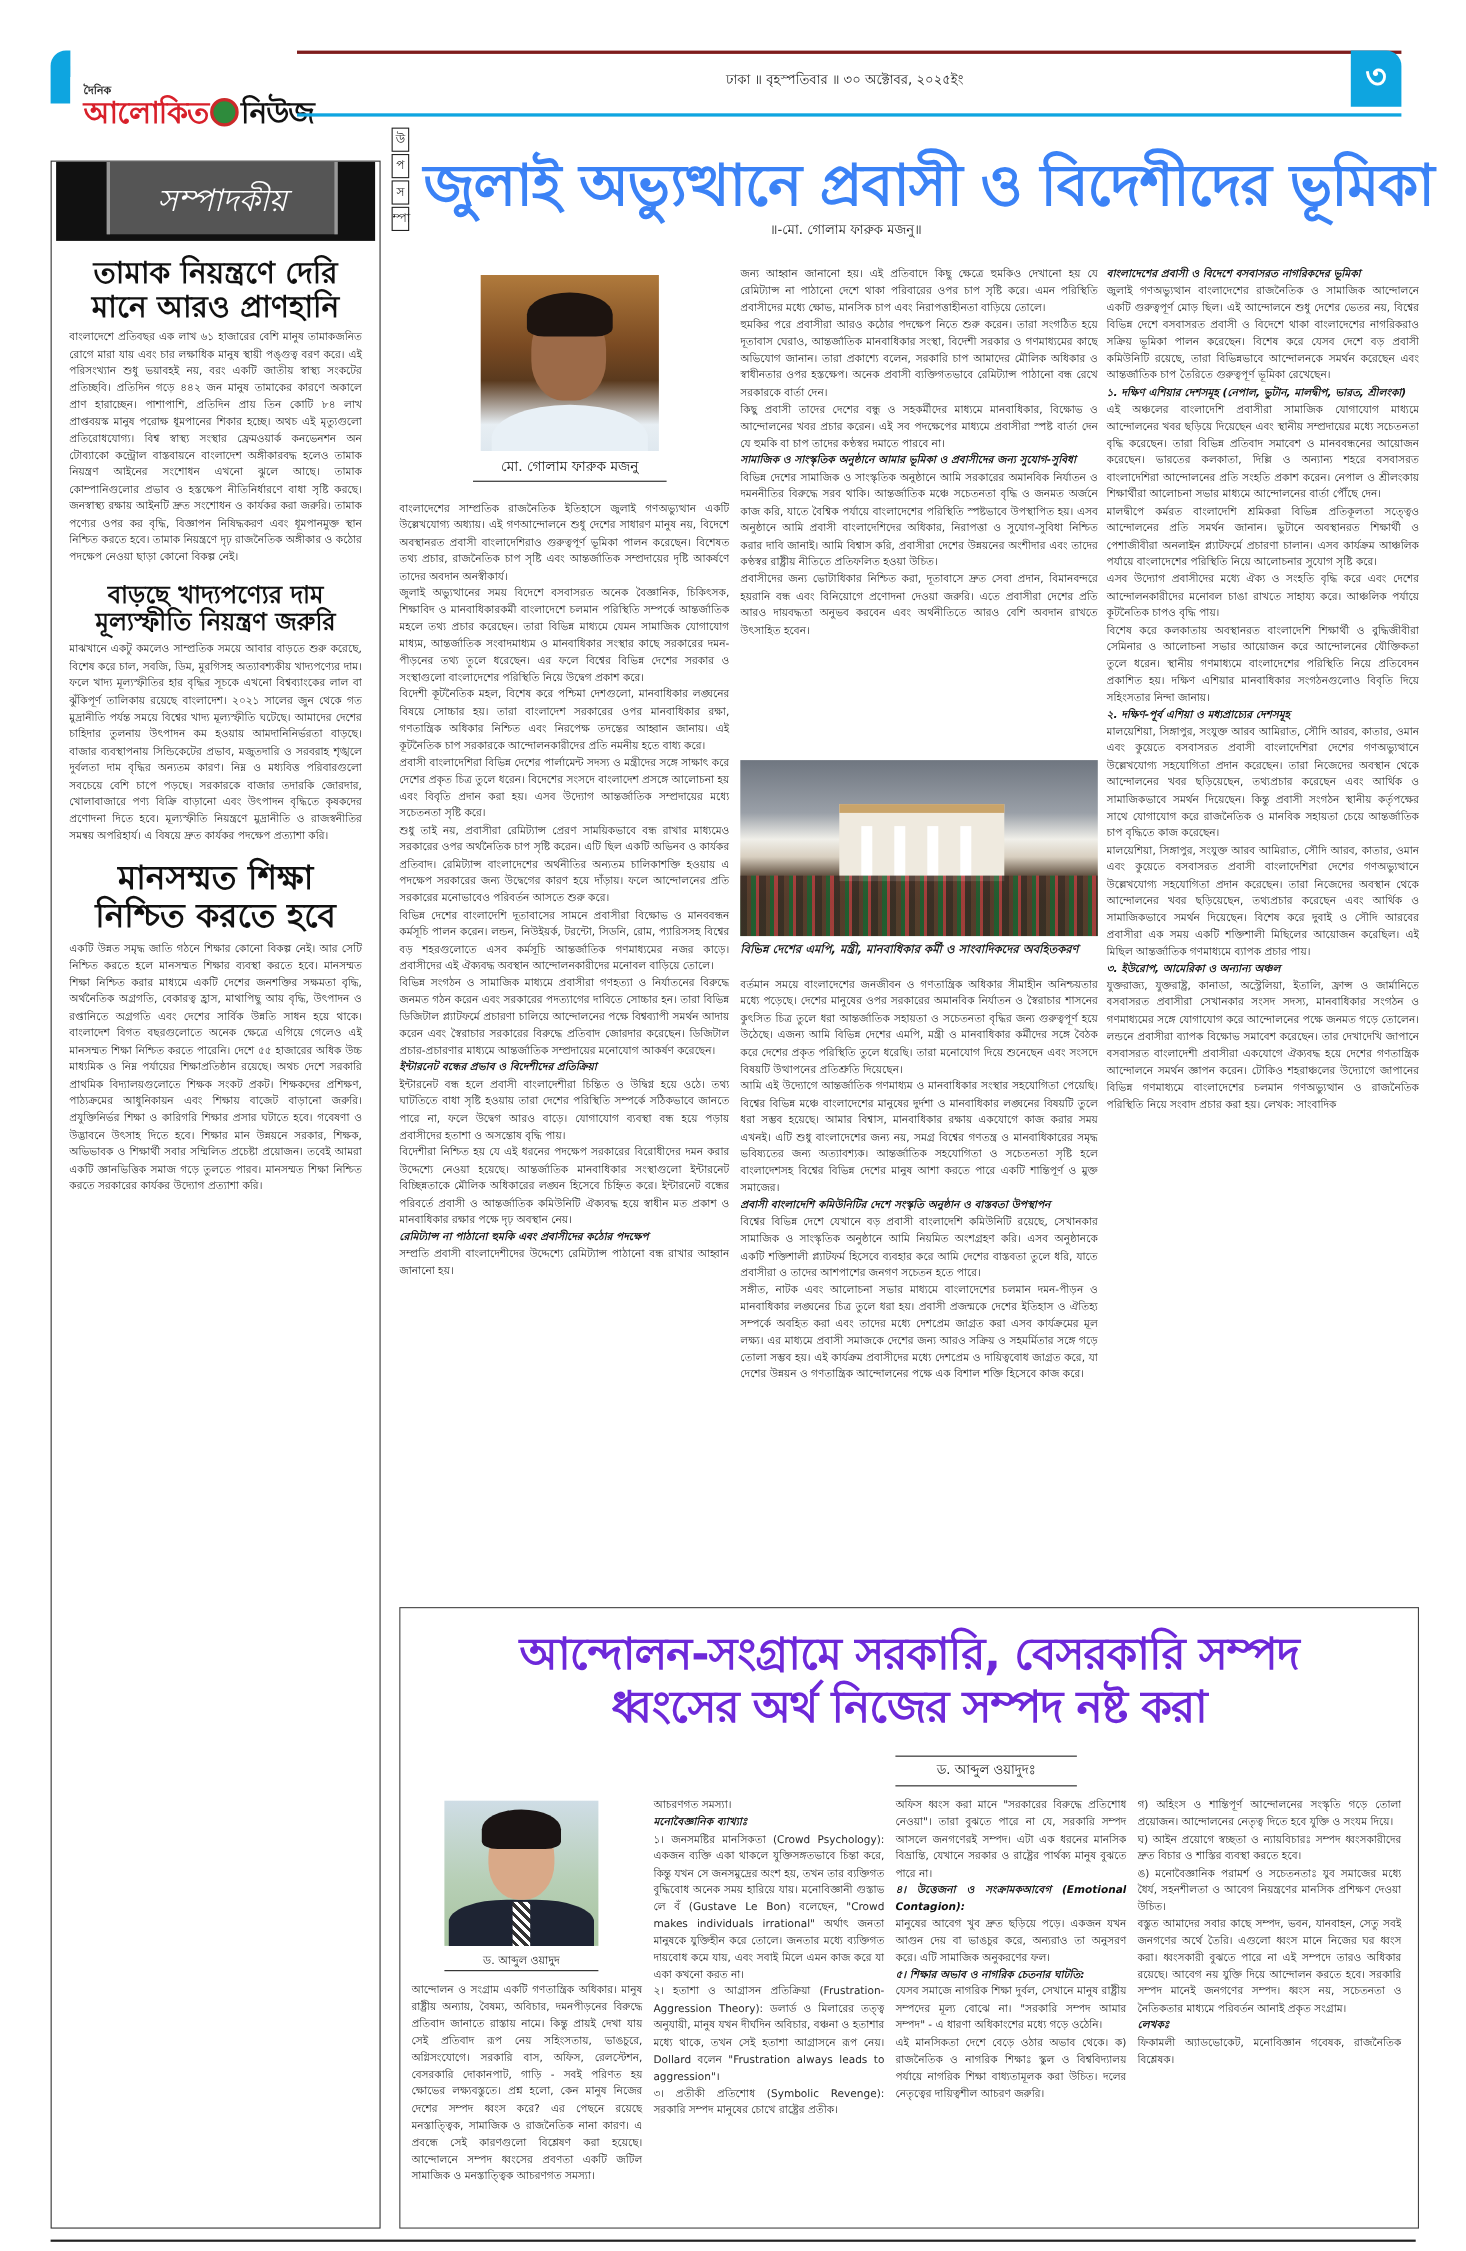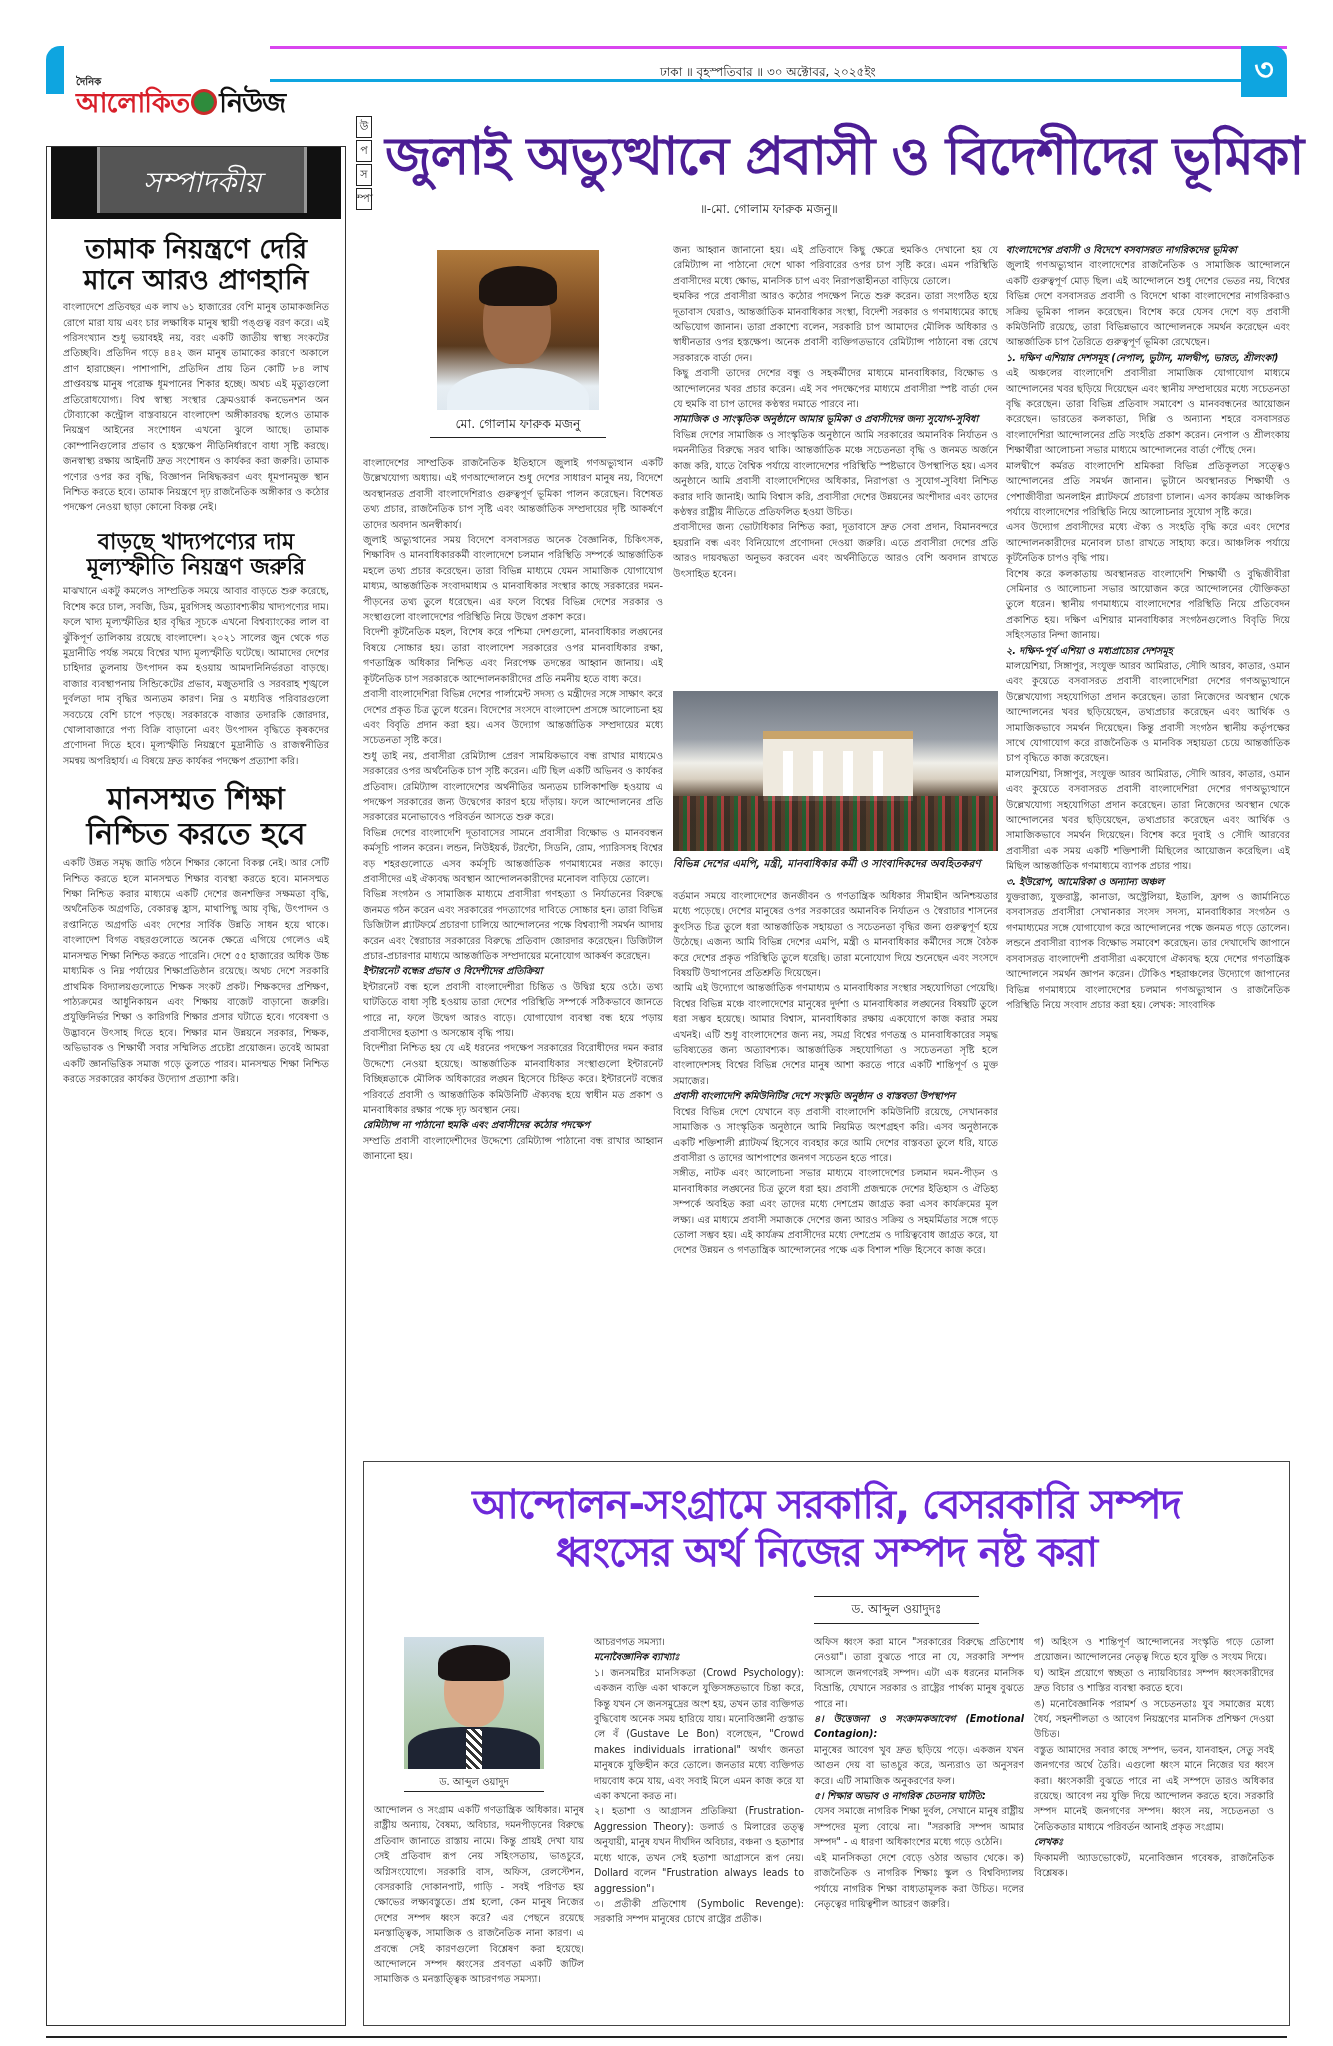--- a/index.html
+++ b/index.html
@@ -7,39 +7,39 @@
   body { font-family: "DejaVu Sans", sans-serif; color: #1a1a1a; position: relative; }
 
   
   .masthead { position: absolute; left: 46px; top: 46px; width: 1241px; height: 48px; }
   .mast-left-tab { position: absolute; left: 0; top: 0; width: 18px; height: 48px; background: #0ea5e0; border-radius: 14px 0 0 0; }
   .mast-logo { position: absolute; left: 18px; top: 0; width: 206px; height: 48px; background: #fff; margin-top: 24px; }
   .logo-small { position: absolute; left: 12px; top: 4px; font-size: 10px; color: #222; font-weight: bold; }
   .logo-main { position: absolute; left: 12px; top: 12px; font-size: 27px; font-weight: bold; color: #d8202a; letter-spacing: -1px; white-space: nowrap; }
   .logo-main .logo-black { color: #111; }
   .logo-emblem { display: inline-block; width: 26px; height: 26px; border-radius: 50%; background: #2e8b3c; border: 3px solid #cc2a2a; vertical-align: middle; margin: 0 2px; position: relative; top: -3px; }
-  .mast-bar { position: absolute; left: 224px; top: 0; right: 0; height: 36px; border-top: 3px solid #d946ef; border-bottom: 3px solid #0ea5e0; }
+  .mast-bar { position: absolute; left: 224px; top: 0; right: 13px; height: 60px; border-top: 3px solid #7f1d1d; border-bottom: 3px solid #0ea5e0; }
   .mast-date { position: absolute; left: 390px; top: 14px; font-size: 12px; color: #222; white-space: nowrap; }
   .mast-page { position: absolute; right: 0; top: -3px; width: 46px; height: 51px; background: #0ea5e0; color: #fff; font-size: 30px; font-weight: bold; display: flex; align-items: center; justify-content: center; border-radius: 0 14px 0 0; }
 
   
   .editorial { position: absolute; left: 46px; top: 146px; width: 300px; height: 1880px; border: 1px solid #333; padding: 0 16px; overflow: hidden; }
   .ed-banner { position: relative; height: 72px; margin: 0 -12px; background: #111; }
   .ed-banner-inner { position: absolute; left: 46px; top: 0; width: 210px; height: 66px; background: #555; border-left: 3px solid #999; border-right: 3px solid #999; }
   .ed-banner-text { position: absolute; left: 0; right: 0; top: 14px; text-align: center; font-size: 28px; color: #fff; font-style: italic; font-family: "DejaVu Serif", serif; }
   .ed-head { text-align: center; font-weight: bold; color: #111; margin-top: 14px; line-height: 1.15; }
   .ed-head.h1 { font-size: 27px; }
   .ed-head.h2 { font-size: 22px; }
   .ed-head.h3 { font-size: 30px; }
   .ed-body { font-size: 9.6px; line-height: 15.4px; text-align: justify; color: #2a2a2a; margin-top: 4px; }
 
   
   .a1-label { position: absolute; left: 356px; top: 116px; width: 18px; }
   .a1-label span { display: block; width: 16px; height: 22px; border: 1px solid #222; font-size: 11px; text-align: center; line-height: 20px; margin-bottom: 2px; background: #fff; }
-  .a1-title { position: absolute; left: 385px; top: 116px; width: 900px; font-size: 52px; font-weight: bold; color: #4c1d95; white-space: nowrap; letter-spacing: -1px; }
+  .a1-title { position: absolute; left: 385px; top: 128px; width: 900px; font-size: 52px; font-weight: bold; color: #3b82f6; white-space: nowrap; letter-spacing: -1px; }
   .a1-byline { position: absolute; left: 700px; top: 200px; width: 300px; font-size: 12px; color: #222; }
   .a1-photo { position: absolute; left: 437px; top: 250px; width: 162px; height: 160px; background: linear-gradient(180deg, #b07a3c 0%, #7a4a22 40%, #5a3a1e 60%, #e7eef3 85%, #dfe8ef 100%); overflow: hidden; }
   .face { position: absolute; left: 46px; top: 28px; width: 68px; height: 86px; border-radius: 46% 46% 42% 42%; background: #9c6a48; }
   .hair { position: absolute; left: 42px; top: 16px; width: 78px; height: 40px; border-radius: 50% 50% 20% 20%; background: #1d1410; }
   .shirt { position: absolute; left: 10px; top: 118px; width: 142px; height: 60px; border-radius: 50% 50% 0 0; background: #e8f0f6; }
   .a1-caption { position: absolute; left: 430px; top: 415px; width: 176px; font-size: 12.5px; text-align: center; border-bottom: 1px solid #222; padding-bottom: 2px; }
   .col { position: absolute; font-size: 9.6px; line-height: 15.4px; text-align: justify; color: #2a2a2a; overflow: hidden; }
   .subhead { font-weight: bold; font-style: italic; color: #111; display: block; }
   .a1-photo2 { position: absolute; left: 673px; top: 691px; width: 325px; height: 160px; background: linear-gradient(180deg, #6f7680 0%, #9aa0a8 30%, #f0efe9 45%, #d8cfc0 55%, #6a5a4a 65%, #3a4a32 80%, #2d5a33 100%); overflow: hidden; }
   .bldg { position: absolute; left: 90px; top: 40px; width: 150px; height: 70px; background: #efeadf; border-top: 8px solid #c9a46a; }

